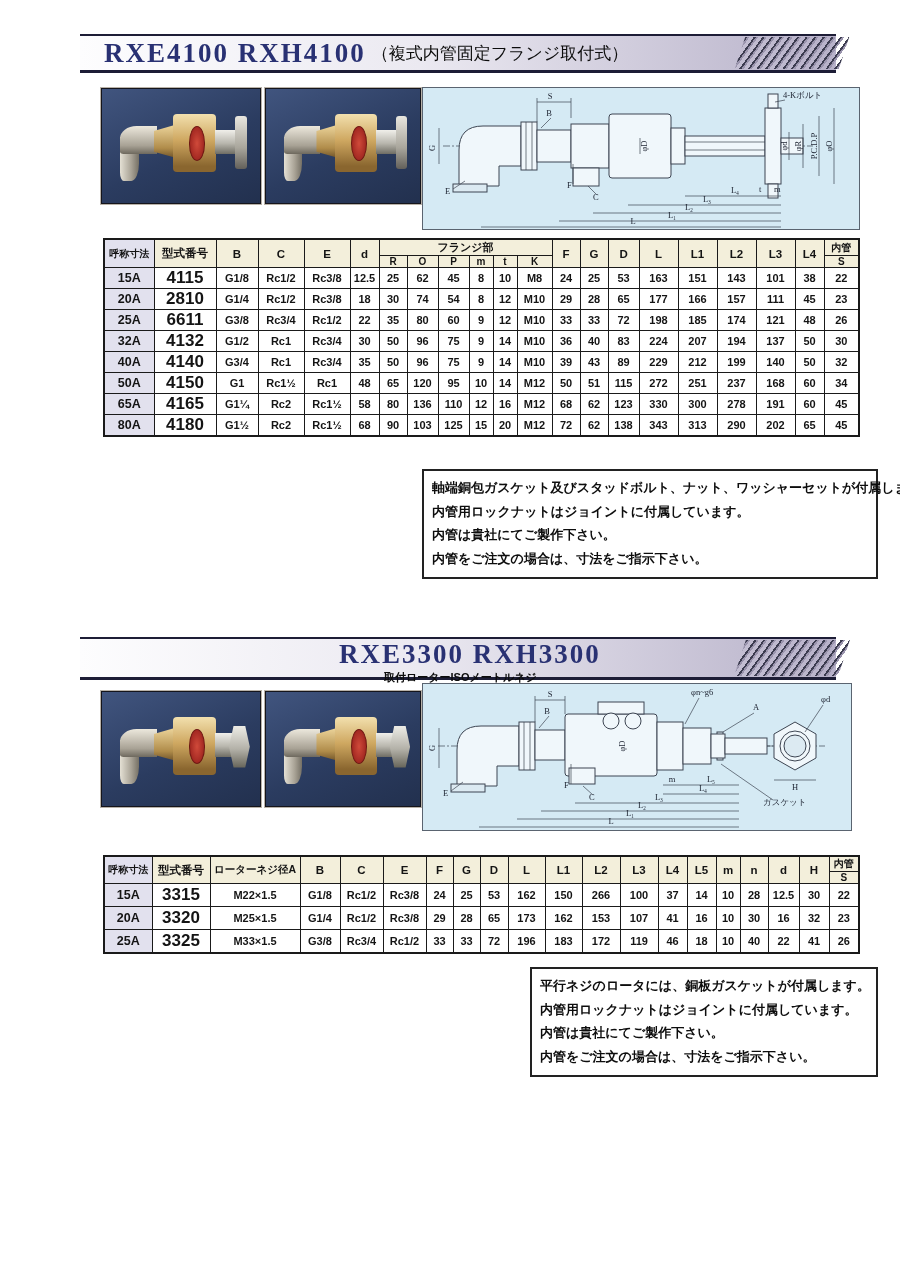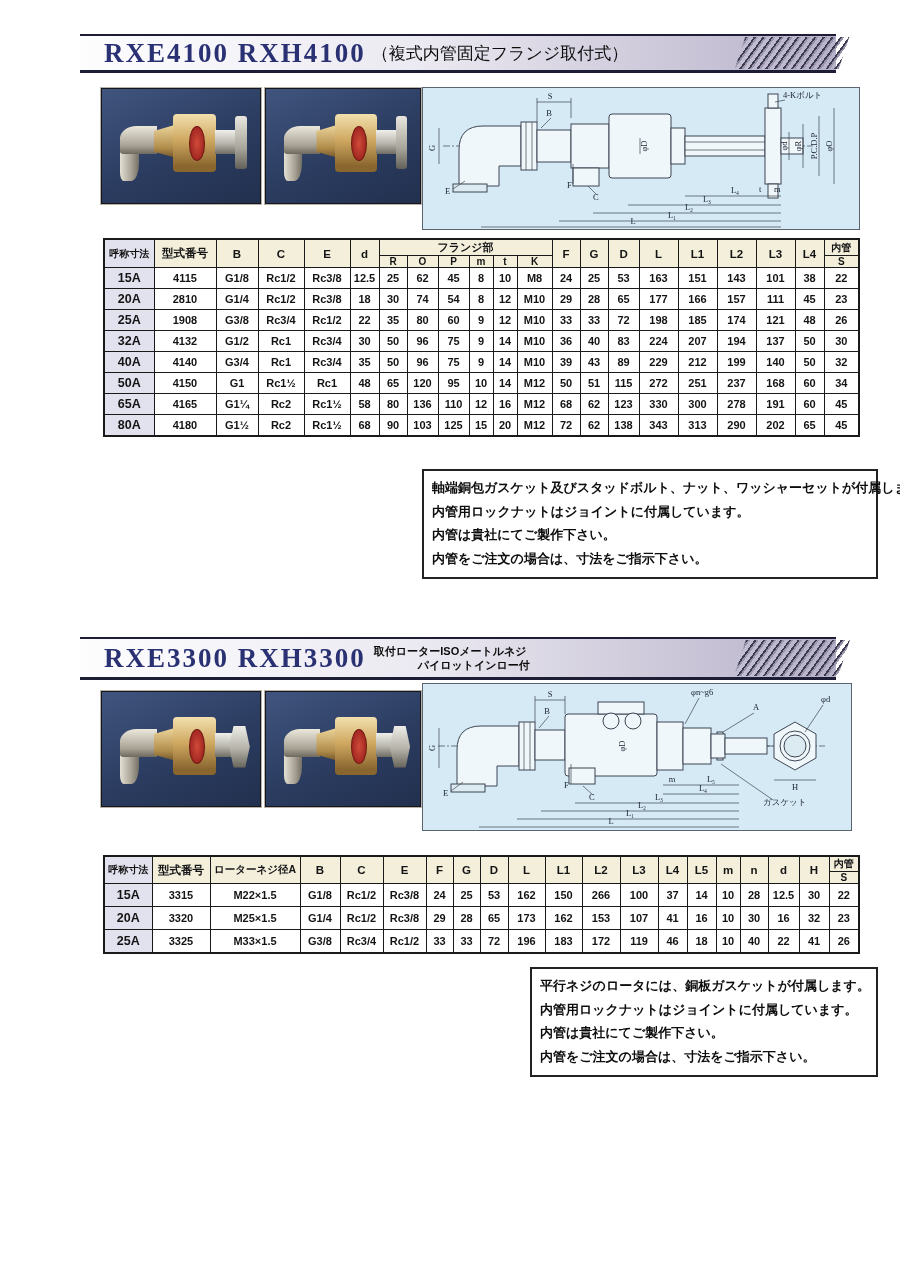--- a/index.html
+++ b/index.html
@@ -53,21 +53,21 @@
   
   table.spec{position:absolute;border-collapse:collapse;table-layout:fixed;width:755px;
     border:2px solid #1a1a1a;background:#fff;}
   table.spec th,table.spec td{border:1px solid #1a1a1a;text-align:center;vertical-align:middle;
     padding:0;font-weight:bold;color:#141414;overflow:hidden;white-space:nowrap;}
   table.spec th{background:#f3efdb;font-size:11.5px;height:22px;}
   table.spec th.lav{background:#e2e1ee;}
   table.spec th.small{font-size:10px;height:11px;}
   table.spec td{font-size:11px;height:20px;background:#fff;}
   table.spec td.c0{background:#e2e1ee;font-size:12.5px;}
-  table.spec td.c1{font-size:11px;}
+  table.spec td.c1{font-size:17px;}
   #table2 th{height:15px;}
   #table2 th.small{height:11px;}
   #table2 td{height:22px;}
 
   
   .notes{position:absolute;border:2px solid #222;background:#fff;padding:5px 8px 6px 8px;}
   .note-line{font-size:13px;font-weight:bold;line-height:1.82;color:#0d0d0d;white-space:nowrap;}
 
   
   .footline{position:absolute;left:80px;top:1221px;width:806px;height:3px;background:#141414;}
@@ -266,21 +266,21 @@
           <td class="c14">65</td>
           <td class="c15">177</td>
           <td class="c16">166</td>
           <td class="c17">157</td>
           <td class="c18">111</td>
           <td class="c19">45</td>
           <td class="c20">23</td>
         </tr>
         <tr>
           <td class="c0">25A</td>
-          <td class="c1">1908</td>
+          <td class="c1">6611</td>
           <td class="c2">G3/8</td>
           <td class="c3">Rc3/4</td>
           <td class="c4">Rc1/2</td>
           <td class="c5">22</td>
           <td class="c6">35</td>
           <td class="c7">80</td>
           <td class="c8">60</td>
           <td class="c9">9</td>
           <td class="c10">12</td>
           <td class="c11">M10</td>
@@ -412,21 +412,21 @@
       </tbody>
   </table>
 
   <div class="notes" style="left:422px;top:469px;width:436px;">
       <div class="note-line">軸端銅包ガスケット及びスタッドボルト、ナット、ワッシャーセットが付属します。</div>
       <div class="note-line">内管用ロックナットはジョイントに付属しています。</div>
       <div class="note-line">内管は貴社にてご製作下さい。</div>
       <div class="note-line">内管をご注文の場合は、寸法をご指示下さい。</div>
     </div>
 
-  <div class="titlebar" style="top:637px;height:38px;">
+  <div class="titlebar" style="top:637px;height:38px;flex-direction:column;">
     <span class="model">RXE3300  RXH3300</span>
     <span class="subnote">
       <span style="display:block;">取付ローターISOメートルネジ</span>
       <span style="display:block;margin-left:44px;">パイロットインロー付</span>
     </span>
     <span class="hatch"></span>
   </div>
 
   <div class="photo" style="left:100px;top:690px;width:160px;">
     <div class="p-elb-v"></div>

